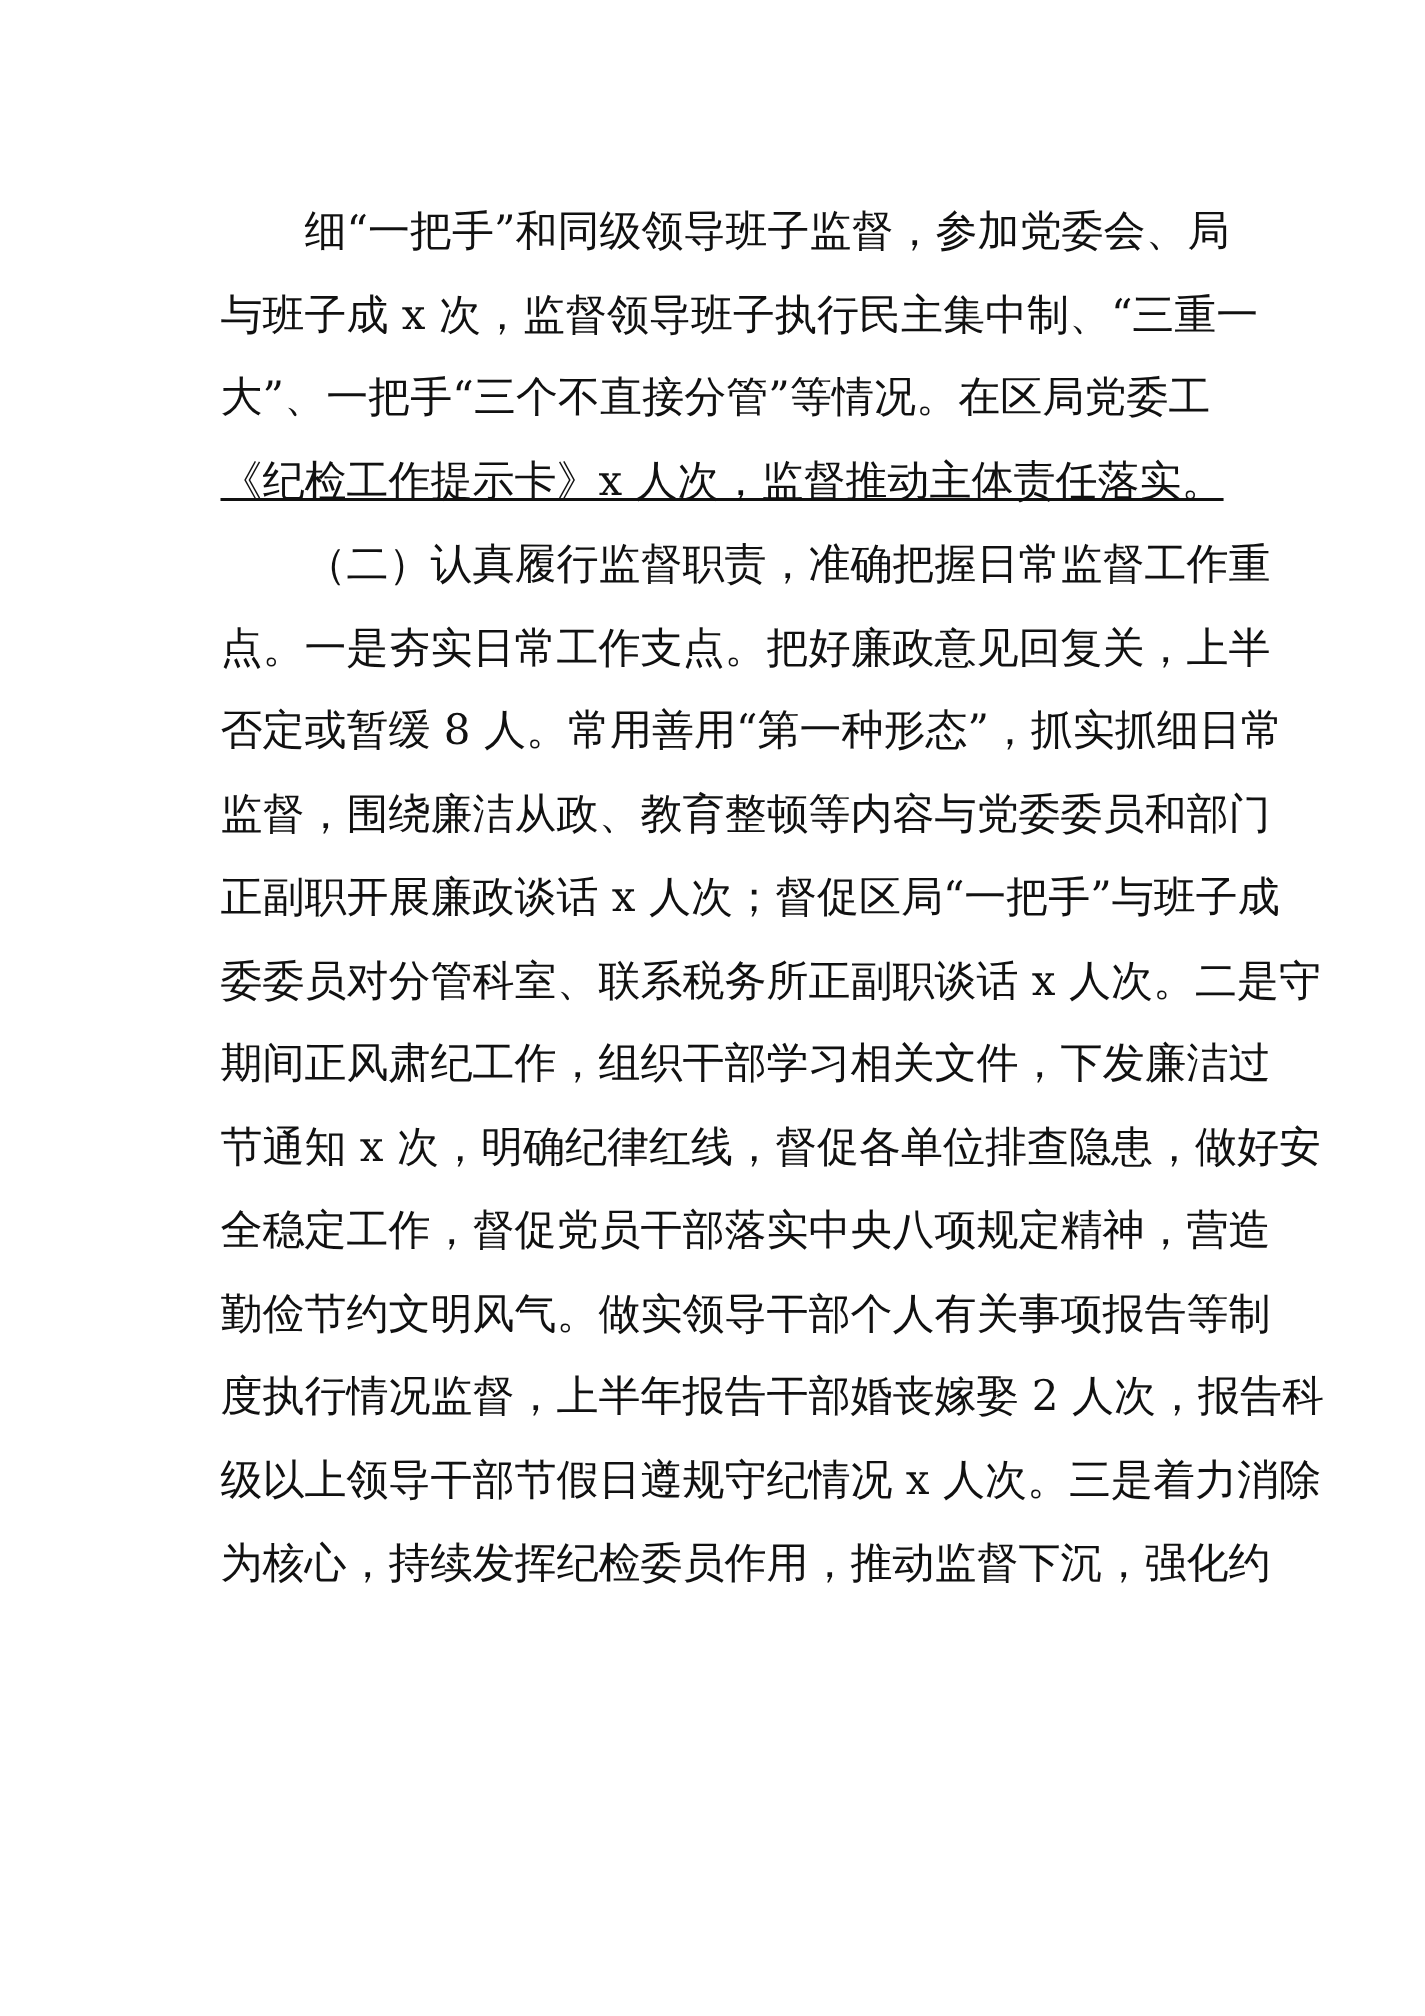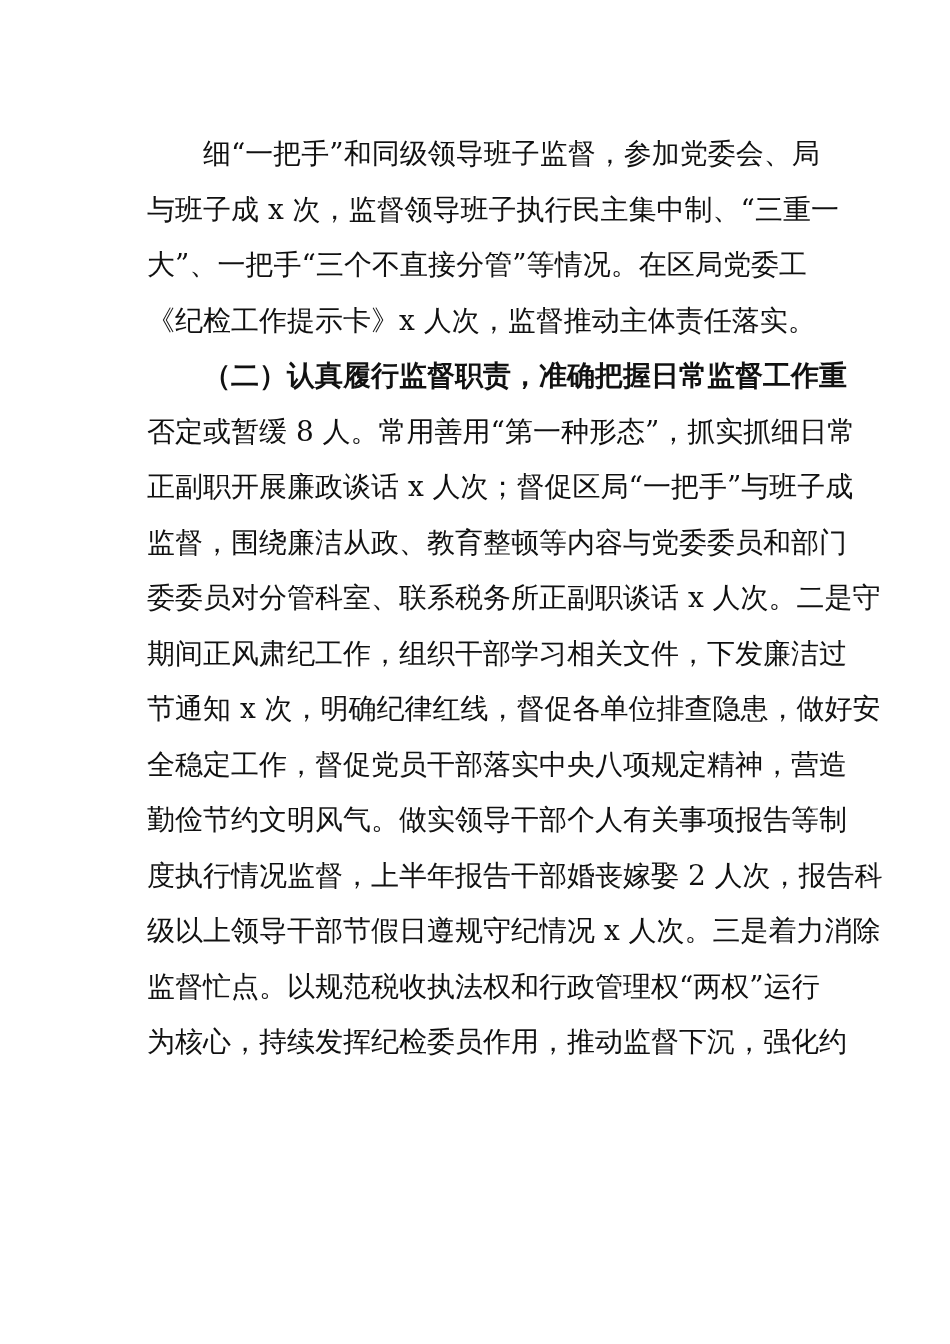--- a/index.html
+++ b/index.html
@@ -6,37 +6,37 @@
   body { width:950px; height:1344px; position:relative; overflow:hidden; }
   .page {
     position:absolute; left:147px; top:126px; width:660px;
     font-family: "DejaVu Serif", "Liberation Serif", serif;
     font-size:28px; color:#111111;
   }
   .line {
     height:55.5px; line-height:55.5px; white-space:nowrap;
     text-align:justify; text-align-last:justify; letter-spacing:0;
   }
-  .line.last { text-align-last:left; }
-  .bold { font-weight:bold; }
+  .line.last { text-align-last:left;text-decoration:underline; }
+  .bold { font-weight:normal; }
 </style>
 </head>
 <body>
 
 <div class="page">
   <div class="line">　　细“一把手”和同级领导班子监督，参加党委会、局</div>
   <div class="line">与班子成 x 次，监督领导班子执行民主集中制、“三重一</div>
   <div class="line">大”、一把手“三个不直接分管”等情况。在区局党委工</div>
   <div class="line last">《纪检工作提示卡》x 人次，监督推动主体责任落实。</div>
   <div class="line bold">　　（二）认真履行监督职责，准确把握日常监督工作重</div>
+  <div class="line"><span class="bold">点。</span><span>一是夯实日常工作支点。把好廉政意见回复关，上半</span></div>
   <div class="line">否定或暂缓 8 人。常用善用“第一种形态”，抓实抓细日常</div>
+  <div class="line">监督，围绕廉洁从政、教育整顿等内容与党委委员和部门</div>
   <div class="line">正副职开展廉政谈话 x 人次；督促区局“一把手”与班子成</div>
-  <div class="line">监督，围绕廉洁从政、教育整顿等内容与党委委员和部门</div>
   <div class="line">委委员对分管科室、联系税务所正副职谈话 x 人次。二是守</div>
   <div class="line">期间正风肃纪工作，组织干部学习相关文件，下发廉洁过</div>
   <div class="line">节通知 x 次，明确纪律红线，督促各单位排查隐患，做好安</div>
   <div class="line">全稳定工作，督促党员干部落实中央八项规定精神，营造</div>
   <div class="line">勤俭节约文明风气。做实领导干部个人有关事项报告等制</div>
   <div class="line">度执行情况监督，上半年报告干部婚丧嫁娶 2 人次，报告科</div>
   <div class="line">级以上领导干部节假日遵规守纪情况 x 人次。三是着力消除</div>
-  <div class="line">监督忙点。以规范税收执法权和行政管理权“两权”运行</div>
   <div class="line">为核心，持续发挥纪检委员作用，推动监督下沉，强化约</div>
 </div>
 
 </body></html>

